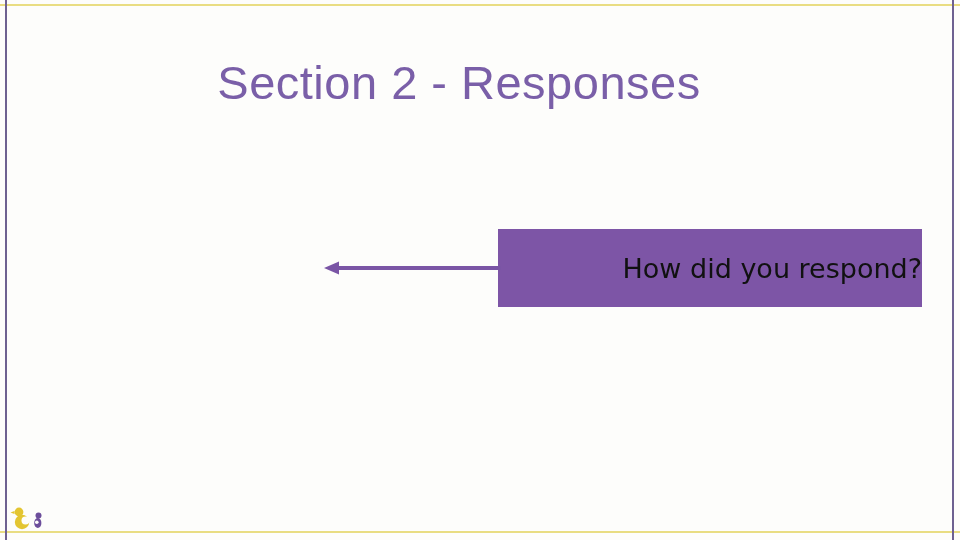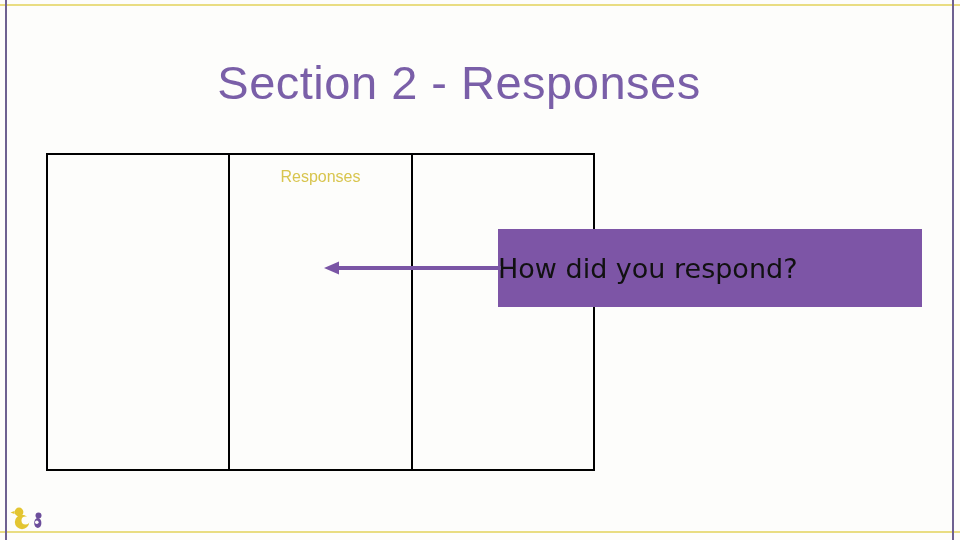--- a/index.html
+++ b/index.html
@@ -51,21 +51,21 @@
   }
 
   
   .callout {
     position: absolute;
     left: 498px; top: 229px;
     width: 424px; height: 78px;
     background: #7d55a6;
     display: flex;
     align-items: center;
-    justify-content: flex-start;
+    justify-content: flex-end;
     z-index: 2;
   }
   .callout-label {
     font-size: 27px;
     color: #111111;
     font-family: "DejaVu Sans", sans-serif;
   }
 
   
   .arrow-svg {
@@ -88,31 +88,20 @@
 
 <div class="slide">
 
   <div class="frame-line frame-top"></div>
   <div class="frame-line frame-bottom"></div>
   <div class="frame-line frame-left"></div>
   <div class="frame-line frame-right"></div>
 
   <h1 class="title">Section 2 - Responses</h1>
 
-  <div class="resp-table">
-    <div class="resp-col">
-      <div class="resp-col-header"></div>
-    </div>
-    <div class="resp-col">
-      <div class="resp-col-header">Responses</div>
-    </div>
-    <div class="resp-col">
-      <div class="resp-col-header"></div>
-    </div>
-  </div>
 
   <div class="callout">
     <span class="callout-label">How did you respond?</span>
   </div>
 
   <svg class="arrow-svg" viewBox="0 0 178 22" aria-hidden="true">
     <line x1="178" y1="11" x2="13" y2="11" stroke="#7a55a5" stroke-width="4"></line>
     <polygon points="1,11 16,4.5 16,17.5" fill="#7a55a5"></polygon>
   </svg>
 

